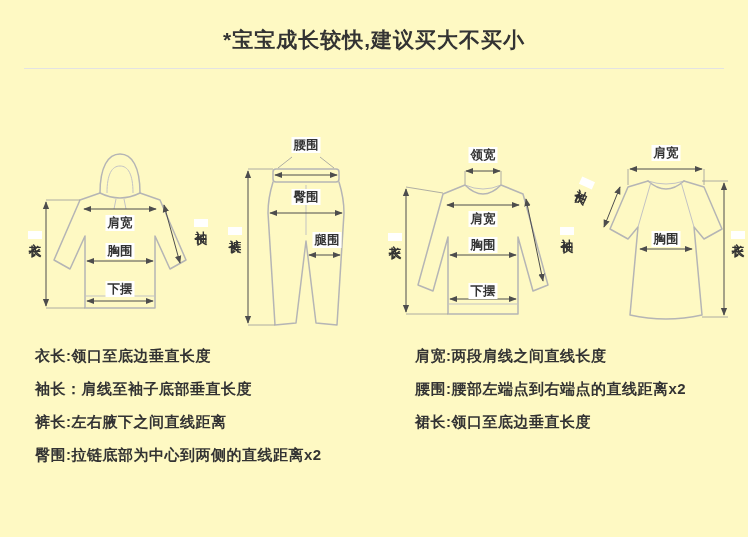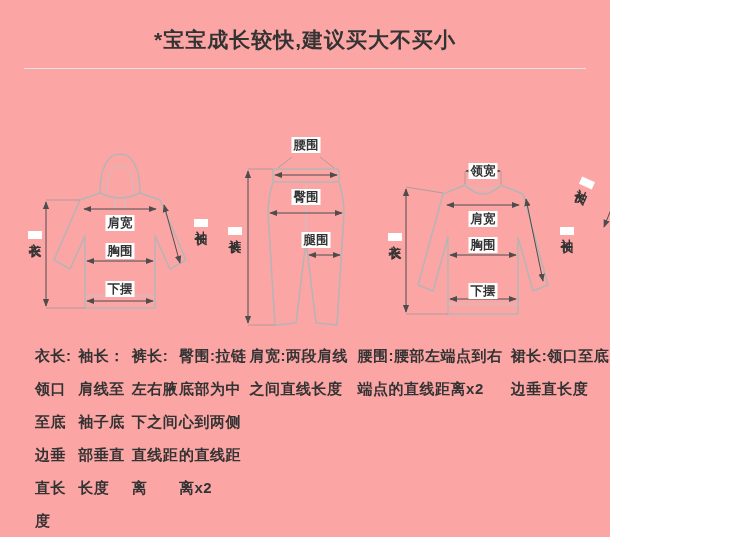--- a/index.html
+++ b/index.html
@@ -1,37 +1,37 @@
 <!DOCTYPE html>
 <html><head>
 <meta charset="utf-8">
 <style>
   * { margin:0; padding:0; box-sizing:border-box; }
   html,body { width:750px; height:537px; background:#ffffff;
     font-family:"Liberation Sans","DejaVu Sans",sans-serif; }
-  .page { position:relative; width:610px; height:537px; background:#fca5a5; overflow:hidden; }
+  .page { position:relative; width:748px; height:537px; background:#fef9c3; overflow:hidden; }
   .title { margin-top:26px; text-align:center; font-size:21px; font-weight:bold;
     color:#333; letter-spacing:1px; }
   .divider { height:1px; background:#e3e3e3; margin:14px 24px 0 24px; }
   .diagrams { position:relative; height:250px; }
   .diagram { position:absolute; }
   .diagram svg { position:absolute; left:0; top:0; }
   .dlabel { position:absolute; font-size:12.5px; font-weight:600; color:#333;
     background:#fff; padding:0 2px; line-height:16px; white-space:nowrap; }
   .c { transform:translateX(-50%); }
   .vlabel { writing-mode:vertical-rl; text-orientation:upright; letter-spacing:2px;
     padding:2px 0; line-height:14px; }
   .rot { transform:rotate(24deg); transform-origin:center center; }
   .outline { fill:none; stroke:#b5b5b5; stroke-width:1.5; stroke-linejoin:round; stroke-linecap:round; }
   .thin { fill:none; stroke:#c3c3c3; stroke-width:1; }
   .measure { stroke:#4d4d4d; stroke-width:1; }
   .ext { stroke:#9a9a9a; stroke-width:0.8; }
   .definitions { display:flex; margin-top:20px; padding-left:35px; font-size:15px;
     font-weight:600; color:#333; letter-spacing:0.5px; }
-  .defcol { display:flex; flex-direction:row; }
+  .defcol { display:flex; flex-direction:column; }
   .defcol-left { width:380px; }
   .defitem { line-height:33px; }
 </style>
 </head>
 <body>
 
 <div class="page">
 
   <div class="title">*宝宝成长较快,建议买大不买小</div>
   <div class="divider"></div>
@@ -79,41 +79,41 @@
         <line class="measure" x1="47" y1="40" x2="109" y2="40" marker-start="url(#arr)" marker-end="url(#arr)"></line>
         <line class="measure" x1="42" y1="78" x2="114" y2="78" marker-start="url(#arr)" marker-end="url(#arr)"></line>
         <line class="measure" x1="81" y1="120" x2="112" y2="120" marker-start="url(#arr)" marker-end="url(#arr)"></line>
         <line class="ext" x1="20" y1="34" x2="45" y2="34"></line>
         <line class="ext" x1="20" y1="190" x2="47" y2="190"></line>
         <line class="measure" x1="20" y1="36" x2="20" y2="188" marker-start="url(#arr)" marker-end="url(#arr)"></line>
       </svg>
       <div class="dlabel c" style="left:78px; top:2px">腰围</div>
       <div class="dlabel c" style="left:78px; top:54px">臀围</div>
       <div class="dlabel vlabel" style="left:0; top:92px">裤长</div>
-      <div class="dlabel c" style="left:88px; top:97px">腿围</div>
+      <div class="dlabel c" style="left:99px; top:97px">腿围</div>
     </div>
 
     <div class="diagram" style="left:388px; top:78px; width:190px; height:196px">
       <svg width="190" height="196" viewBox="0 0 190 196">
         <line class="measure" x1="78" y1="24" x2="112" y2="24" marker-start="url(#arr)" marker-end="url(#arr)"></line>
         <line class="ext" x1="77" y1="24" x2="77" y2="37"></line>
         <line class="ext" x1="113" y1="24" x2="113" y2="37"></line>
         <path class="thin" d="M77,38 Q95,46 113,38"></path>
         <path class="outline" d="M77,38 Q95,56 113,38"></path>
         <path class="outline" d="M77,38 L55,47 L30,138 L45,144 L60,90 L60,167 L130,167 L130,90 L145,144 L160,138 L135,47 L113,38"></path>
         <path class="thin" d="M60,157 L130,157"></path>
         <line class="measure" x1="59" y1="58" x2="131" y2="58" marker-start="url(#arr)" marker-end="url(#arr)"></line>
         <line class="measure" x1="62" y1="108" x2="128" y2="108" marker-start="url(#arr)" marker-end="url(#arr)"></line>
         <line class="measure" x1="62" y1="152" x2="128" y2="152" marker-start="url(#arr)" marker-end="url(#arr)"></line>
         <line class="ext" x1="18" y1="40" x2="55" y2="46"></line>
         <line class="ext" x1="18" y1="167" x2="60" y2="167"></line>
         <line class="measure" x1="18" y1="42" x2="18" y2="165" marker-start="url(#arr)" marker-end="url(#arr)"></line>
         <line class="measure" x1="138" y1="52" x2="155" y2="134" marker-start="url(#arr)" marker-end="url(#arr)"></line>
       </svg>
-      <div class="dlabel c" style="left:95px; top:16px">领宽</div>
+      <div class="dlabel c" style="left:95px; top:0">领宽</div>
       <div class="dlabel c" style="left:95px; top:64px">肩宽</div>
       <div class="dlabel c" style="left:95px; top:90px">胸围</div>
       <div class="dlabel c" style="left:95px; top:136px">下摆</div>
       <div class="dlabel vlabel" style="left:0; top:86px">衣长</div>
       <div class="dlabel vlabel" style="left:172px; top:80px">袖长</div>
     </div>
 
     <div class="diagram" style="left:578px; top:76px; width:168px; height:196px">
       <svg width="168" height="196" viewBox="0 0 168 196">
         <line class="measure" x1="52" y1="24" x2="124" y2="24" marker-start="url(#arr)" marker-end="url(#arr)"></line>

